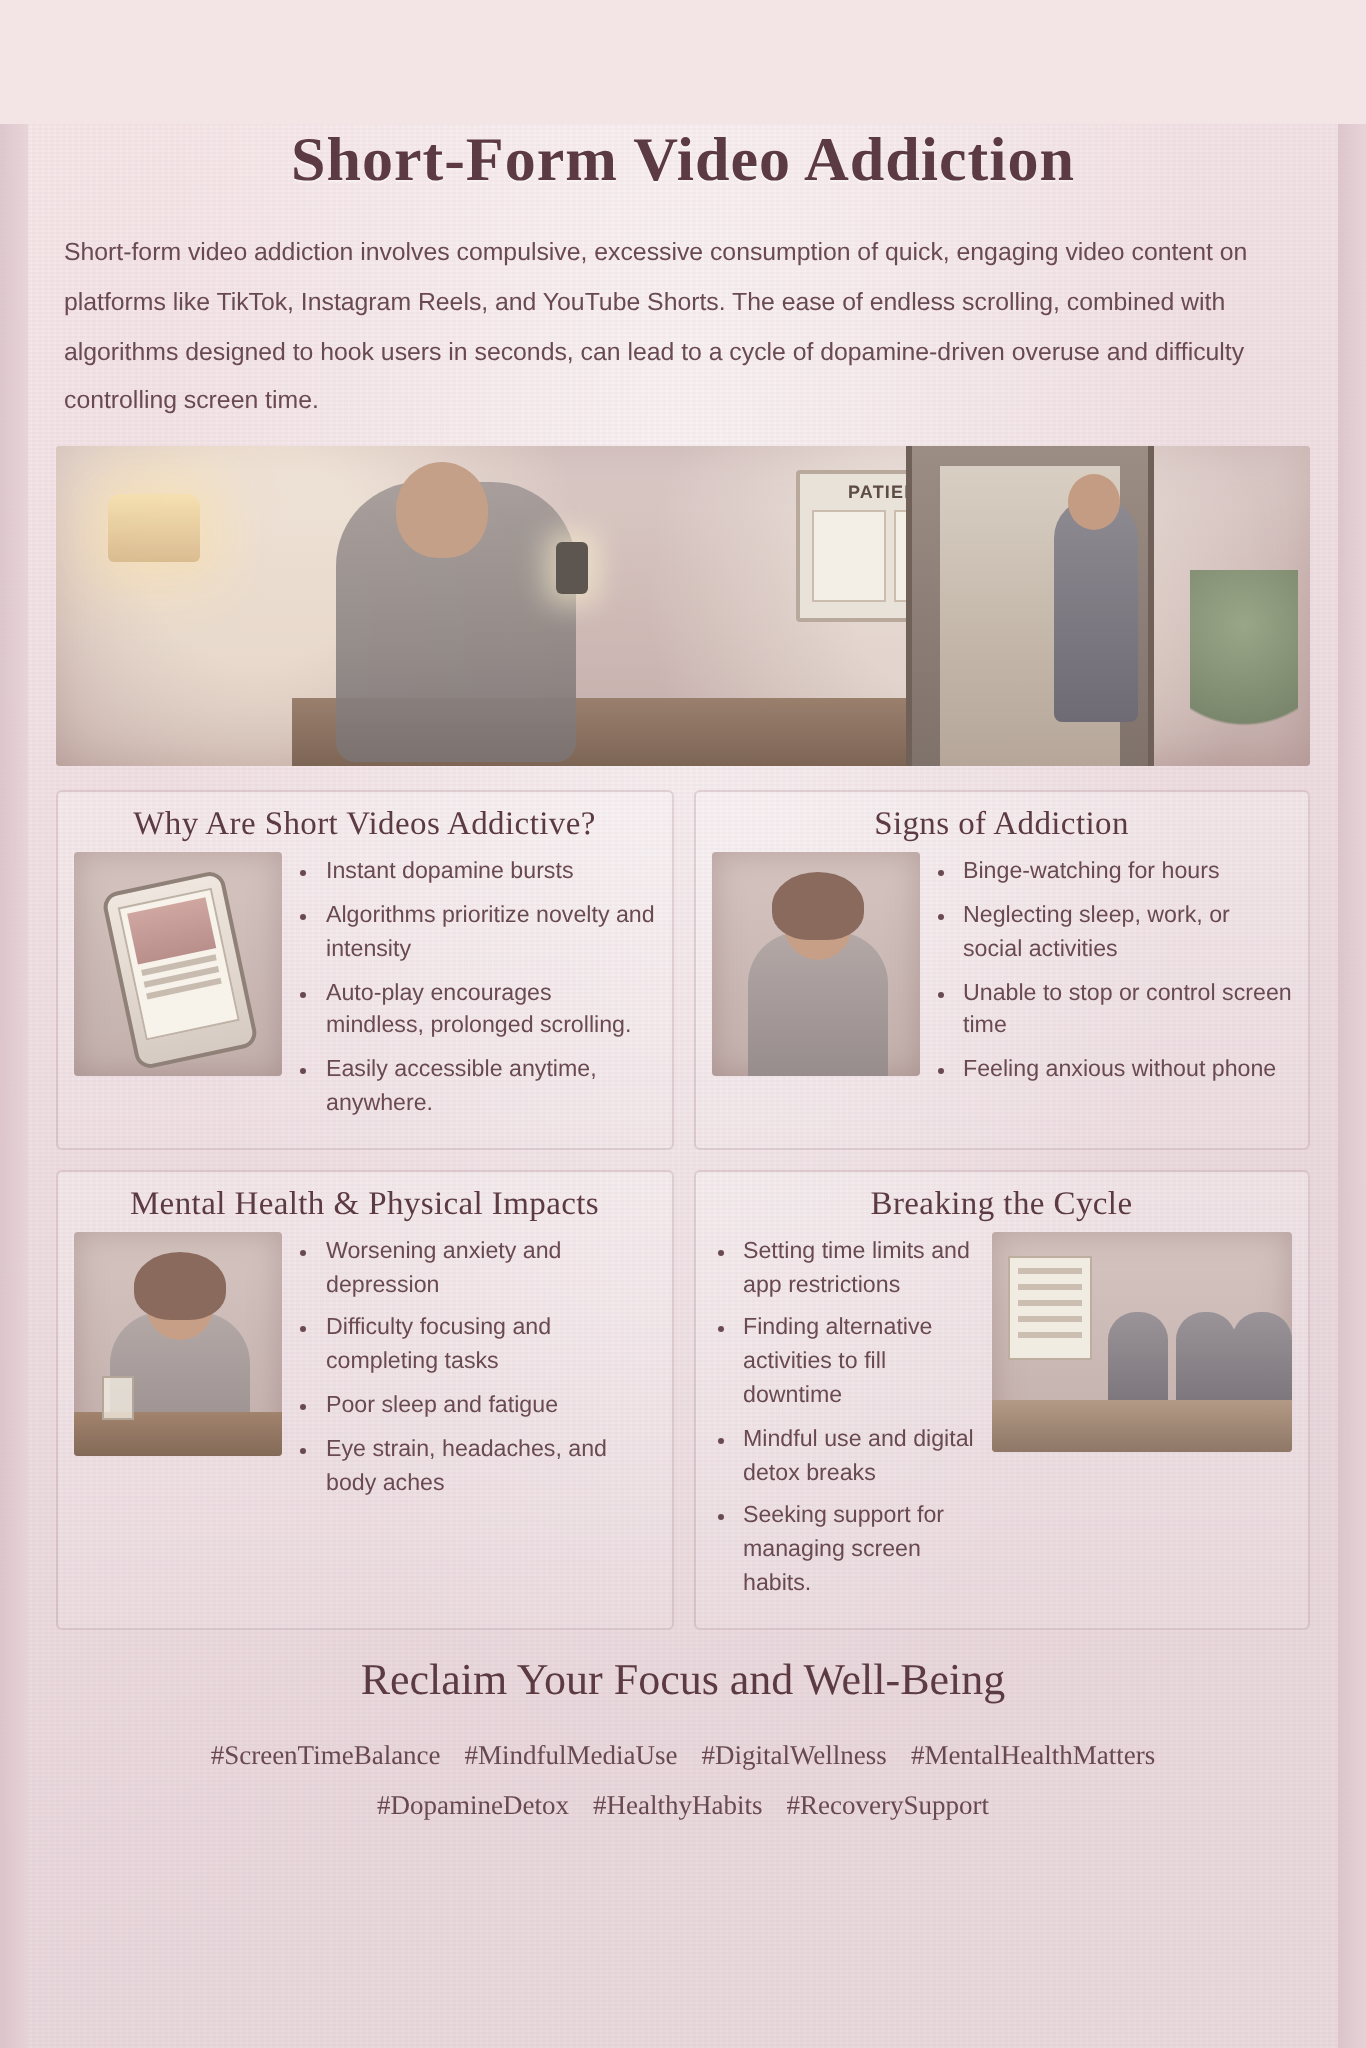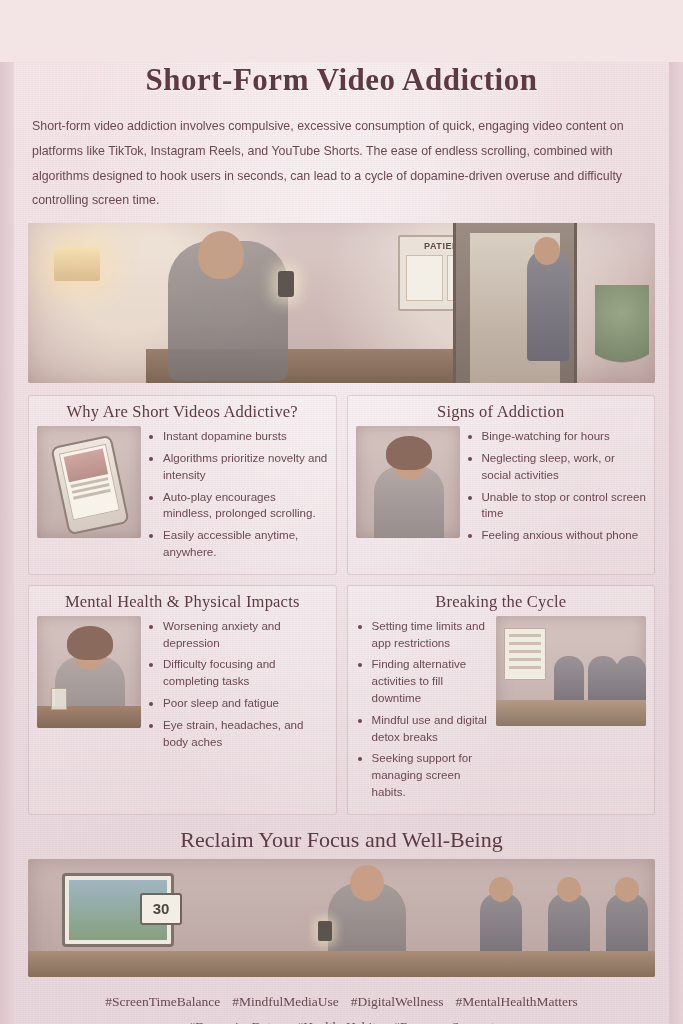--- a/index.html
+++ b/index.html
@@ -438,36 +438,20 @@
           <li>Mindful use and digital detox breaks</li>
           <li>Seeking support for managing screen habits.</li>
         </ul>
       </div>
     </div>
 
   </div>
 
   <div class="footer">
     <h2>Reclaim Your Focus and Well-Being</h2>
-    <div class="footer-img">
-      <div class="monitor">
-          <div class="land"></div>
-        </div>
-      <div class="timer">30</div>
-      <div class="man"></div>
-      <div class="man-head"></div>
-      <div class="man-phone"></div>
-      <div class="grp g1"></div>
-      <div class="gh h1"></div>
-      <div class="grp g2"></div>
-      <div class="gh h2"></div>
-      <div class="grp g3"></div>
-      <div class="gh h3"></div>
-      <div class="desk"></div>
-    </div>
 
     <div class="tags">
       <div>
         <span>#ScreenTimeBalance</span><span>#MindfulMediaUse</span><span>#DigitalWellness</span><span>#MentalHealthMatters</span>
       </div>
       <div>
         <span>#DopamineDetox</span><span>#HealthyHabits</span><span>#RecoverySupport</span>
       </div>
     </div>
   </div>

